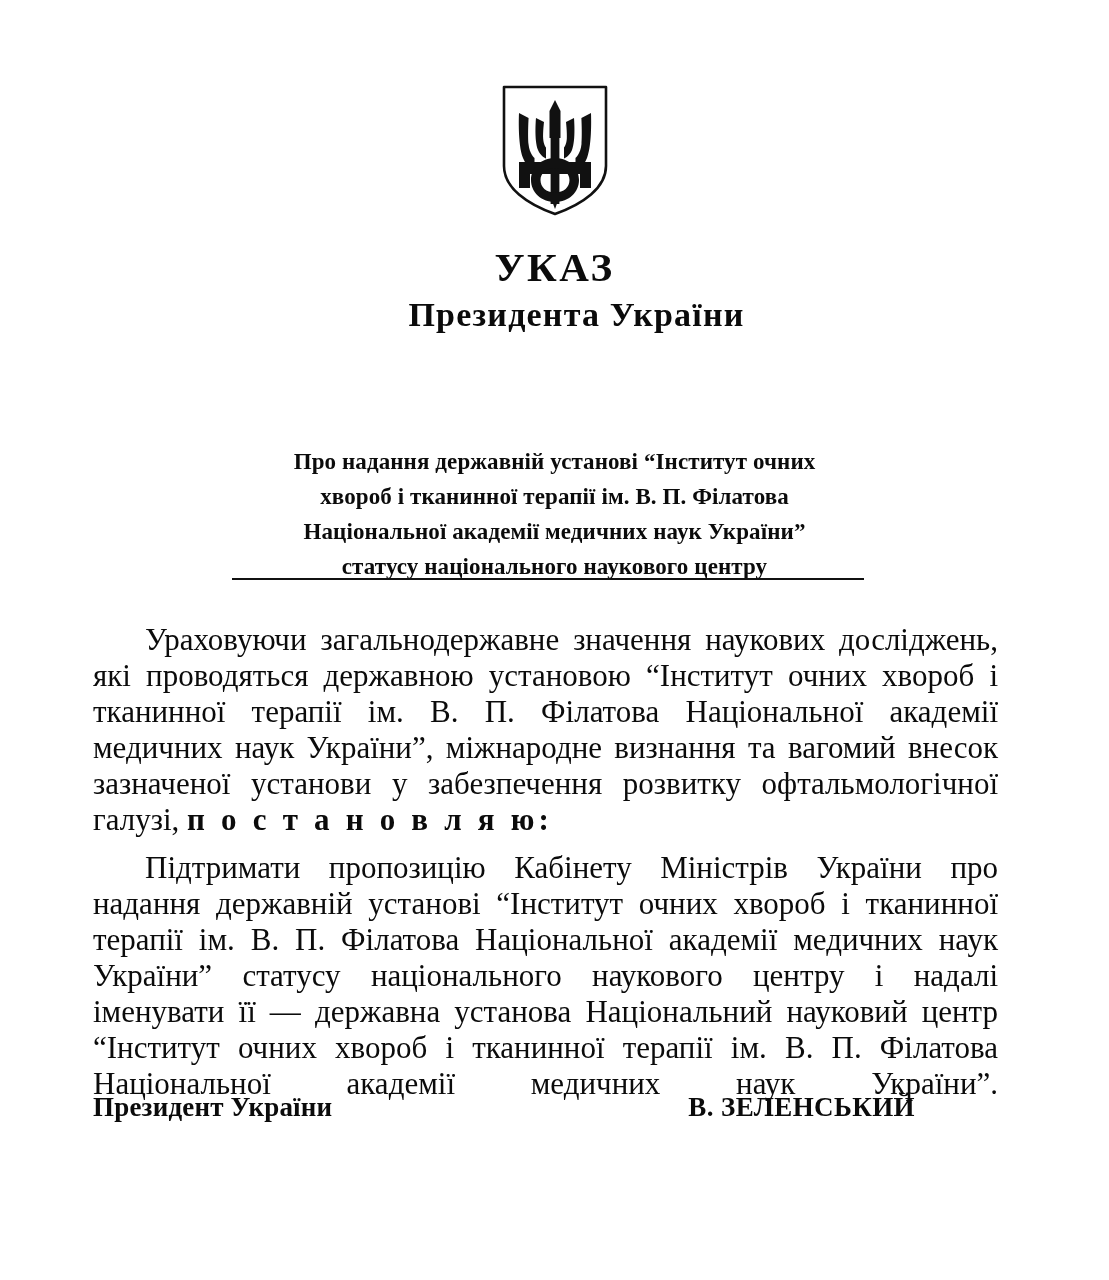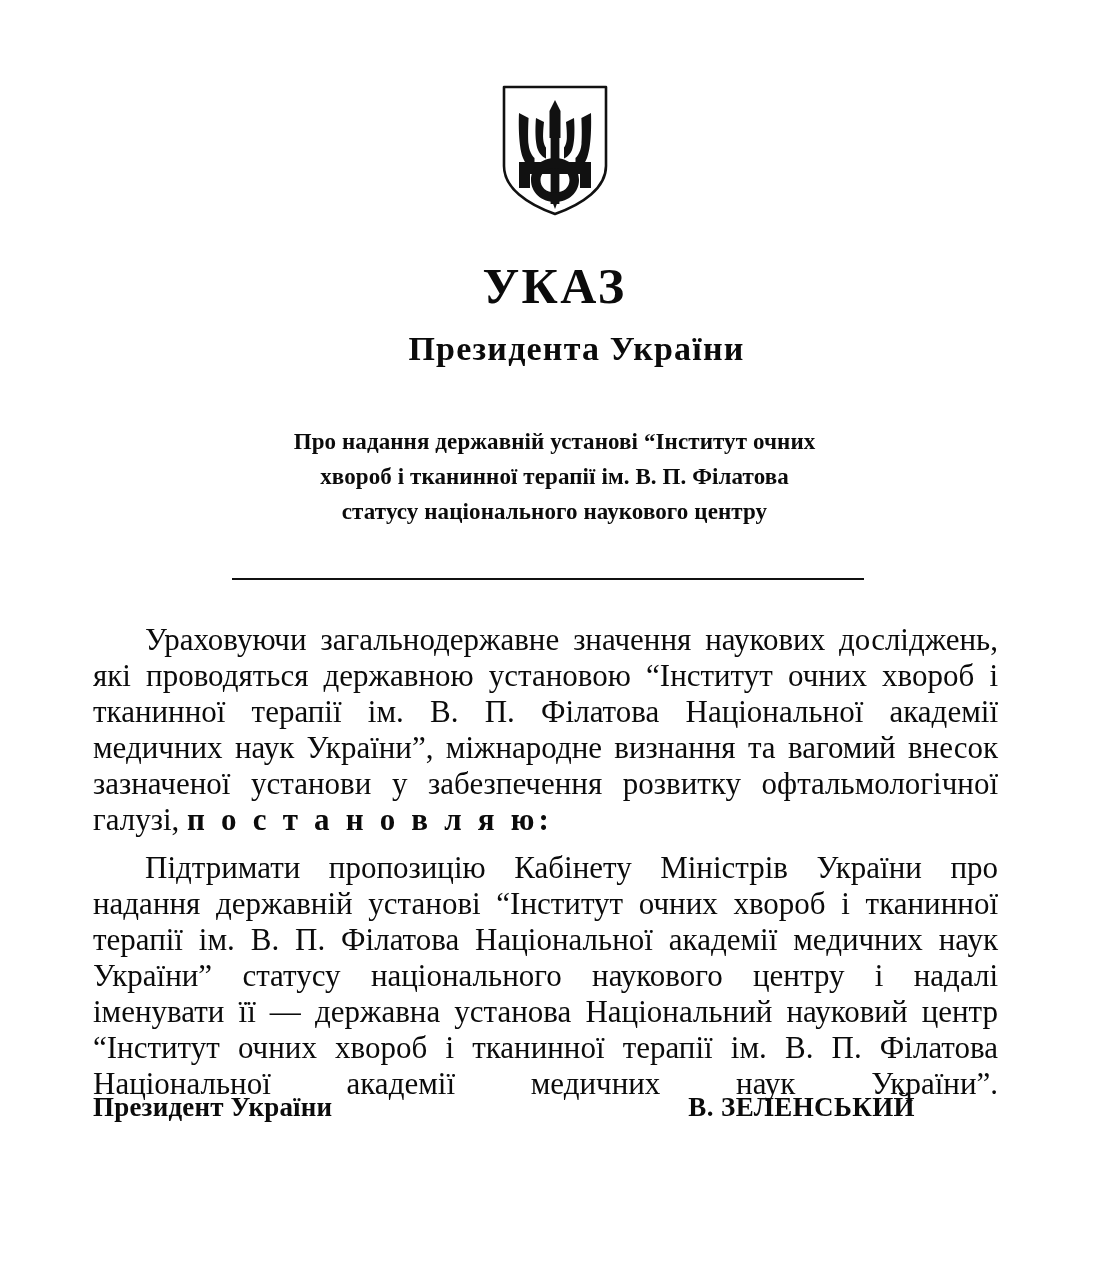--- a/index.html
+++ b/index.html
@@ -40,41 +40,41 @@
 
   
   .title-block {
     position: absolute;
     left: 0;
     right: 0;
     top: 244px;
     text-align: center;
   }
   .title-main {
-    font-size: 50px;
+    font-size: 41px;
     font-weight: bold;
     letter-spacing: 2.5px;
     line-height: 1.06;
-    margin: 16px;
+    margin: 2px;
   }
   .title-sub {
     font-size: 34px;
     font-weight: bold;
     letter-spacing: 1.2px;
     line-height: 1.2;
     margin: 6px 0 0 0;
     padding-left: 44px;
   }
 
   
   .subject {
     position: absolute;
     left: 50%;
     transform: translateX(-50%);
-    top: 424px;
+    top: 444px;
     width: 700px;
     text-align: center;
     font-size: 23px;
     font-weight: bold;
     line-height: 35px;
     letter-spacing: 0.1px;
   }
   .subject div { white-space: nowrap; }
 
   
@@ -175,20 +175,21 @@
   </div>
 
   <div class="title-block">
     <div class="title-main">УКАЗ</div>
     <div class="title-sub">Президента України</div>
   </div>
 
   <div class="subject">
     <div>Про надання державній установі “Інститут очних</div>
     <div>хвороб і тканинної терапії ім. В. П. Філатова</div>
+    <div>Національної академії медичних наук України”</div>
     <div>статусу національного наукового центру</div>
   </div>
 
   <div class="divider"></div>
 
   <div class="body-text">
     <p class="para"><span>Ураховуючи загальнодержавне значення наукових досліджень, які проводяться державною установою “Інститут очних хвороб і тканинної терапії ім. В. П. Філатова Національної академії медичних наук України”, міжнародне визнання та вагомий внесок зазначеної установи у забезпечення розвитку офтальмологічної галузі, </span><span class="spaced-bold">п о с т а н о в л я ю:</span></p>
     <p class="para"><span>Підтримати пропозицію Кабінету Міністрів України про надання державній установі “Інститут очних хвороб і тканинної терапії ім. В. П. Філатова Національної академії медичних наук України” статусу національного наукового центру і надалі іменувати її — державна установа Національний науковий центр “Інститут очних хвороб і тканинної терапії ім. В. П. Філатова Національної академії медичних наук України”.</span></p>
   </div>
 

